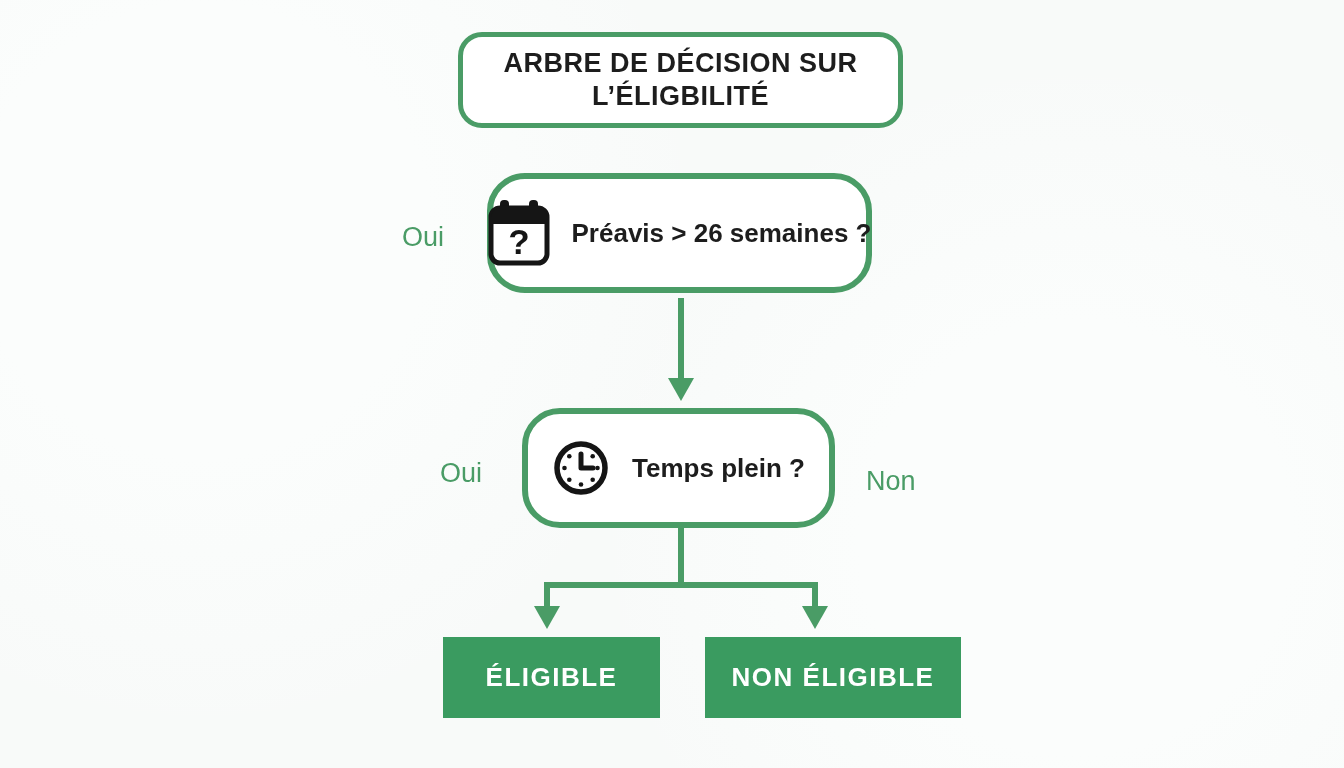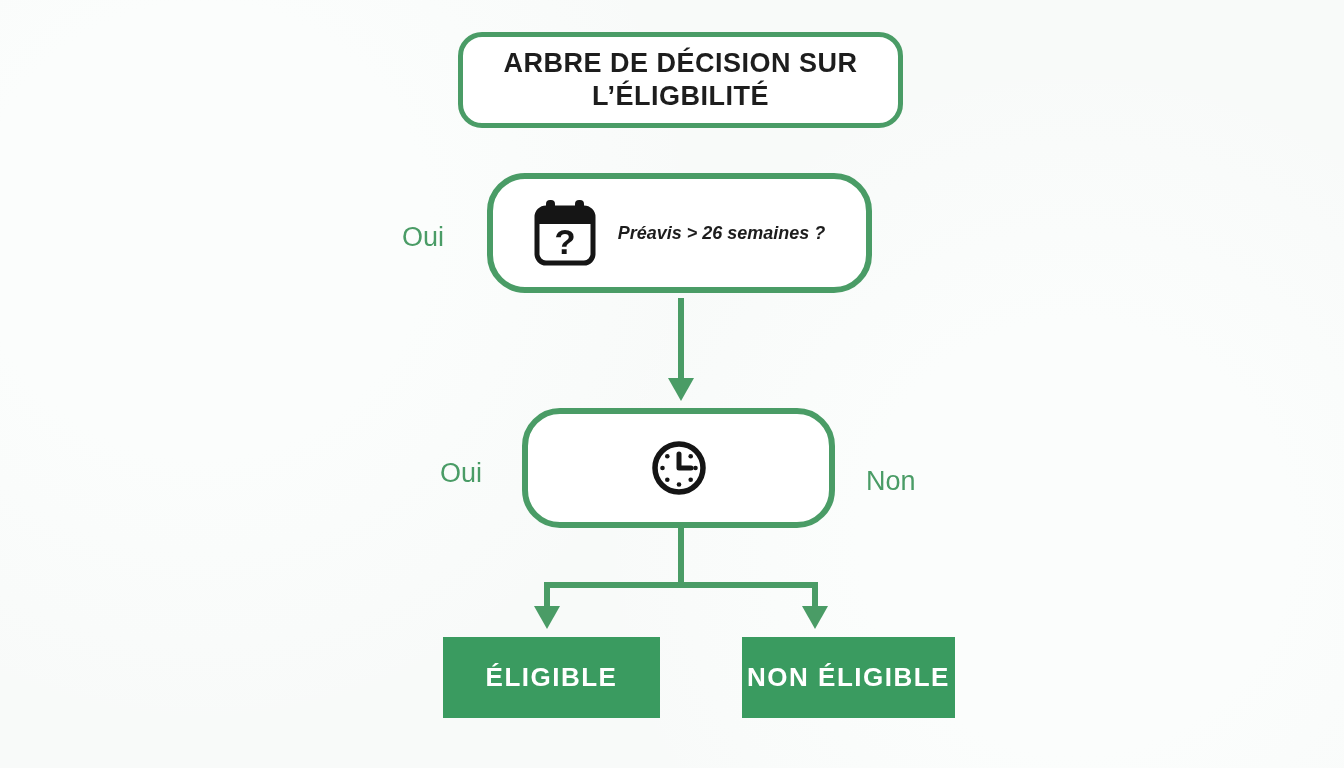--- a/index.html
+++ b/index.html
@@ -43,21 +43,21 @@
     position:absolute;
     background:var(--box-bg);
     border:6px solid var(--green);
     border-radius:38px;
     display:flex; align-items:center; justify-content:center;
     gap:22px;
   }
   .node-preavis{ left:487px; top:173px; width:385px; height:120px; }
   .node-temps  { left:522px; top:408px; width:313px; height:120px; }
   .node-label{
-    font-size:18px; font-weight:bold; color:var(--ink); white-space:nowrap;font-style:italic;
+    font-size:26px; font-weight:bold; color:var(--ink); white-space:nowrap;
   }
   .icon{ display:flex; align-items:center; justify-content:center; }
 
   
   .branch-label{
     position:absolute;
     font-size:27px; font-weight:normal; color:var(--green);
   }
   .lbl-oui-1{ left:402px; top:222px; }
   .lbl-oui-2{ left:440px; top:458px; }
@@ -83,21 +83,21 @@
   
   .outcome{
     position:absolute; top:637px; height:81px;
     background:var(--green-fill);
     border-radius:0;
     display:flex; align-items:center; justify-content:center;
     color:#ffffff; font-size:26px; font-weight:bold; letter-spacing:1.5px;
     white-space:nowrap;
   }
   .outcome-eligible    { left:443px; width:217px; }
-  .outcome-non-eligible{ left:742px; width:213px; }
+  .outcome-non-eligible{ left:705px; width:256px; }
 </style>
 </head>
 <body>
 
 <div class="canvas">
 
   <div class="title-box">
     <div class="title-text">ARBRE DE DÉCISION SUR L’ÉLIGBILITÉ</div>
   </div>
 
@@ -129,20 +129,21 @@
         <path d="M29 15 V29 H41" fill="none" stroke="#151515" stroke-width="5" stroke-linecap="round" stroke-linejoin="round"></path>
         <circle cx="40.7" cy="17.3" r="2.3" fill="#151515"></circle>
         <circle cx="45.5" cy="29" r="2.3" fill="#151515"></circle>
         <circle cx="40.7" cy="40.7" r="2.3" fill="#151515"></circle>
         <circle cx="29" cy="45.5" r="2.3" fill="#151515"></circle>
         <circle cx="17.3" cy="40.7" r="2.3" fill="#151515"></circle>
         <circle cx="12.5" cy="29" r="2.3" fill="#151515"></circle>
         <circle cx="17.3" cy="17.3" r="2.3" fill="#151515"></circle>
       </svg>
     </span>
+    <span class="node-label">Temps plein ?</span>
   </div>
 
   <div class="line stem-2"></div>
   <div class="line hbar"></div>
   <div class="line drop-left"></div>
   <div class="line drop-right"></div>
   <div class="arrow-head head-left"></div>
   <div class="arrow-head head-right"></div>
 
   <div class="outcome outcome-eligible">ÉLIGIBLE</div>

